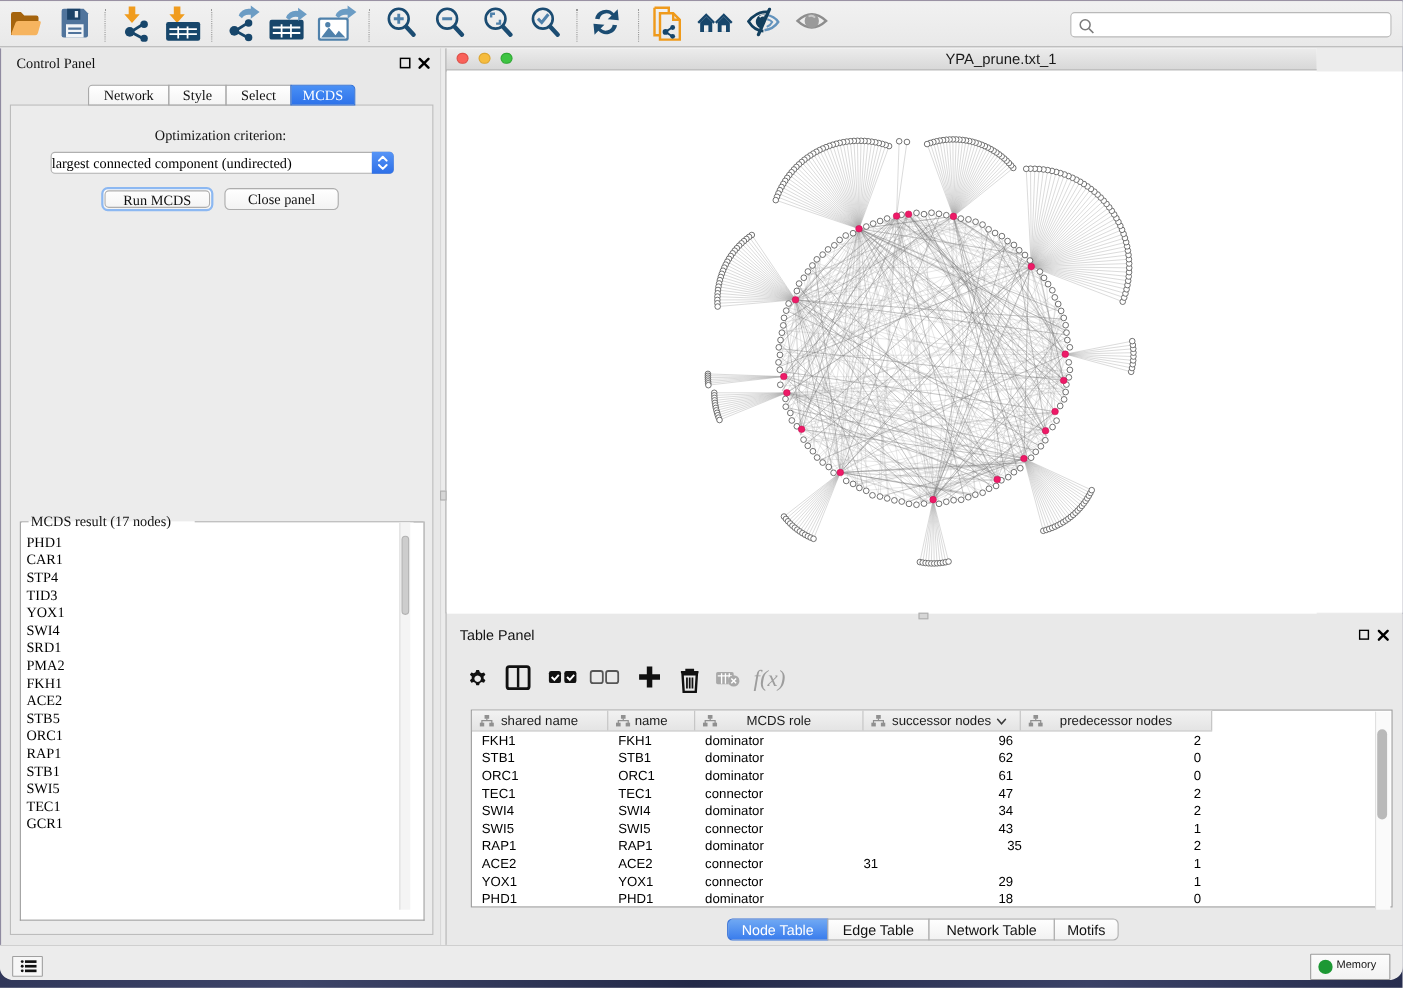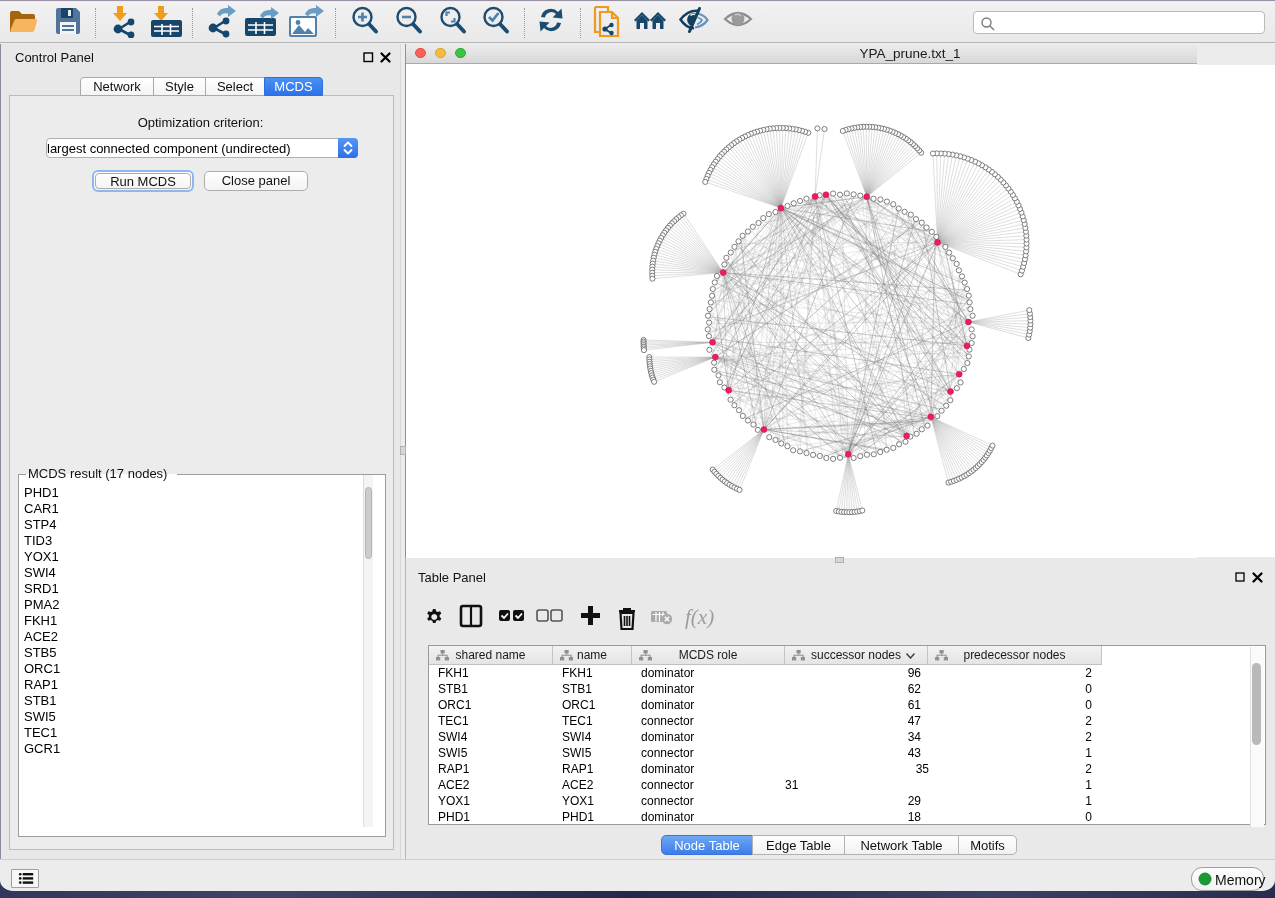--- a/index.html
+++ b/index.html
@@ -10,21 +10,21 @@
  border-radius:0 0 10px 10px;border-top:1px solid #9a92a4;box-sizing:border-box;}
 
 #toolbar{position:absolute;left:0;top:1px;width:1275px;height:41px;
  background:linear-gradient(#f1f1f1,#e9e9e9);border-bottom:1px solid #b5b5b5;box-sizing:border-box;}
 .sep{position:absolute;top:6px;height:30px;width:0;border-left:1px dotted #9a9a9a;}
 .ticon{position:absolute;top:2px;}
 #search{position:absolute;left:973px;top:9px;width:290px;height:21px;background:#fff;
  border:1px solid #b9b9b9;border-radius:4px;}
 
 #cp{position:absolute;left:0;top:43px;width:401px;height:815px;background:#e8e8e8;
- border-left:1px solid #8f8aa0;border-right:1px solid #d8d8d8;box-sizing:border-box;}
+ border-left:1px solid #8f8aa0;border-right:1px solid #d8d8d8;box-sizing:border-box;font-family:Liberation Serif, serif;}
 .paneltitle{font-size:13px;color:#111;}
 .wicon{position:absolute;top:8px;width:11px;height:11px;}
 #cptabs{position:absolute;top:33px;left:0;width:100%;}
 .tab{position:absolute;height:19px;background:linear-gradient(#ffffff,#f4f4f4);border:1px solid #a9a9a9;
  box-sizing:border-box;font-size:13px;color:#111;text-align:center;line-height:18px;}
 #cppane{position:absolute;left:8px;top:51px;width:385px;height:755px;background:#ececec;
  border:1px solid #bcbcbc;box-sizing:border-box;}
 #mcdsbox{position:absolute;left:17px;top:430px;width:366px;height:362px;border:1px solid #9d9d9d;border-top:none;background:#fff;}
 .legseg{position:absolute;top:0;height:1px;background:#9d9d9d;}
 #mcdslist{position:absolute;left:1px;top:1px;width:356px;height:352px;background:#fff;font-size:13px;line-height:16px;color:#000;padding:10px 0 0 4px;box-sizing:border-box;}
@@ -45,21 +45,21 @@
 .hcell{position:absolute;top:0;height:18px;border-right:1px solid #c3c3c3;box-sizing:border-box;text-align:center;line-height:18px;}
 .trow{position:absolute;left:0;width:100%;height:16px;font-size:12px;color:#000;line-height:16px;}
 .tc{position:absolute;top:0;height:16px;}
 #tptabs{position:absolute;left:0;top:277px;width:100%;height:20px;}
 .ttab{position:absolute;height:20px;background:linear-gradient(#fefefe,#f2f2f2);border:1px solid #b2b2b2;
  box-sizing:border-box;font-size:13px;color:#111;text-align:center;line-height:19px;}
 
 #statusbar{position:absolute;left:0;top:858px;width:1275px;height:32px;background:#ececec;
  border-top:1px solid #cfcfcf;box-sizing:border-box;border-radius:0 0 13px 13px;}
 #memory{position:absolute;right:11px;top:7px;width:73px;height:24px;background:linear-gradient(#fcfcfc,#f3f3f3);
- border:1px solid #9e9e9e;border-radius:11px; font-size:14px;color:#111;box-sizing:border-box;}
+ border:1px solid #9e9e9e;border-radius:1px; font-size:10px;color:#111;box-sizing:border-box;}
 #listbtn{position:absolute;left:11px;top:9px;width:28px;height:19px;background:#f7f7f7;
  border:1px solid #a0a0a0;border-radius:1px;box-sizing:border-box;}
 </style>
 </head>
 <body>
 <div id="win">
   <div id="toolbar">
 
     <svg class="ticon" style="left:7px" width="32" height="34" viewBox="0 0 32 34">
       <path d="M3 9 q0 -2 2 -2 h7 l3 3 h11 q2 0 2 2 v3 H3 z" fill="#a5640e"></path>

